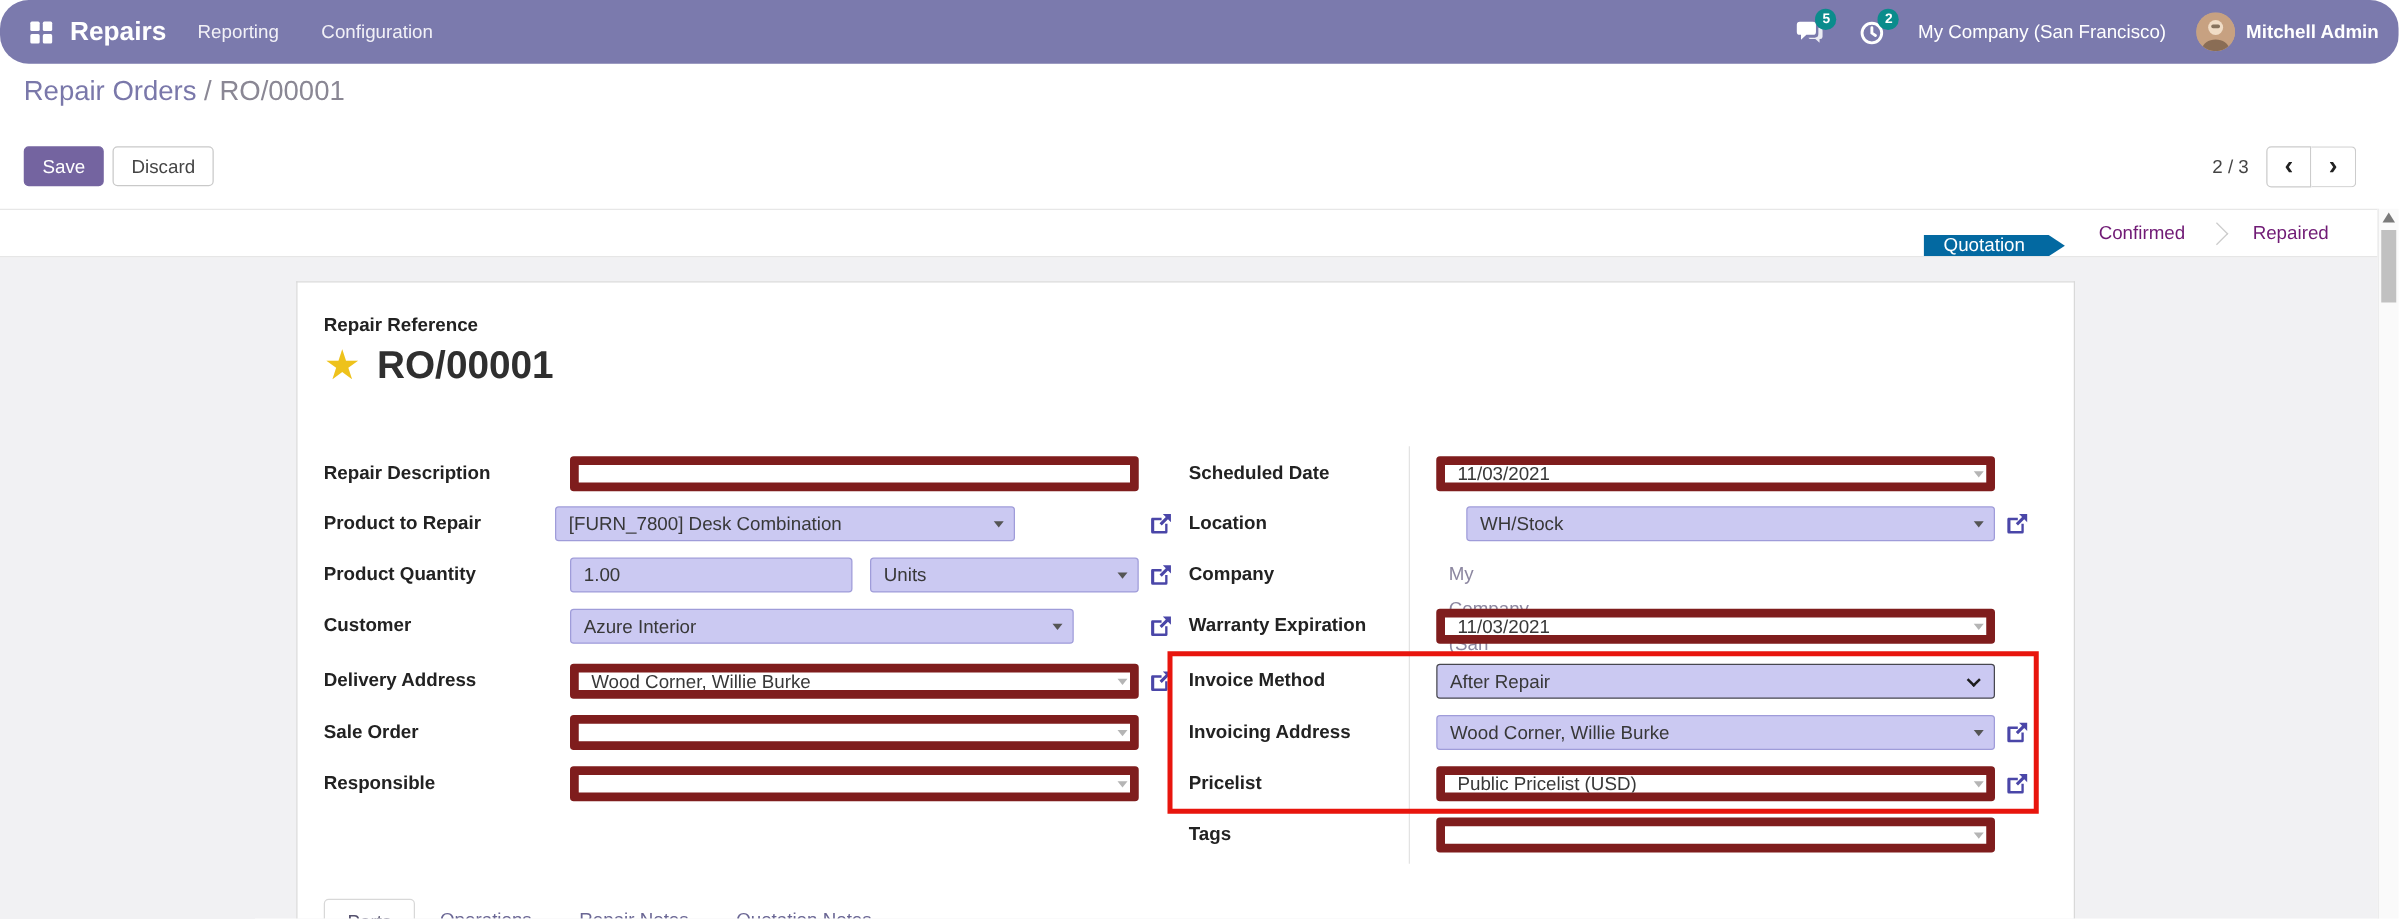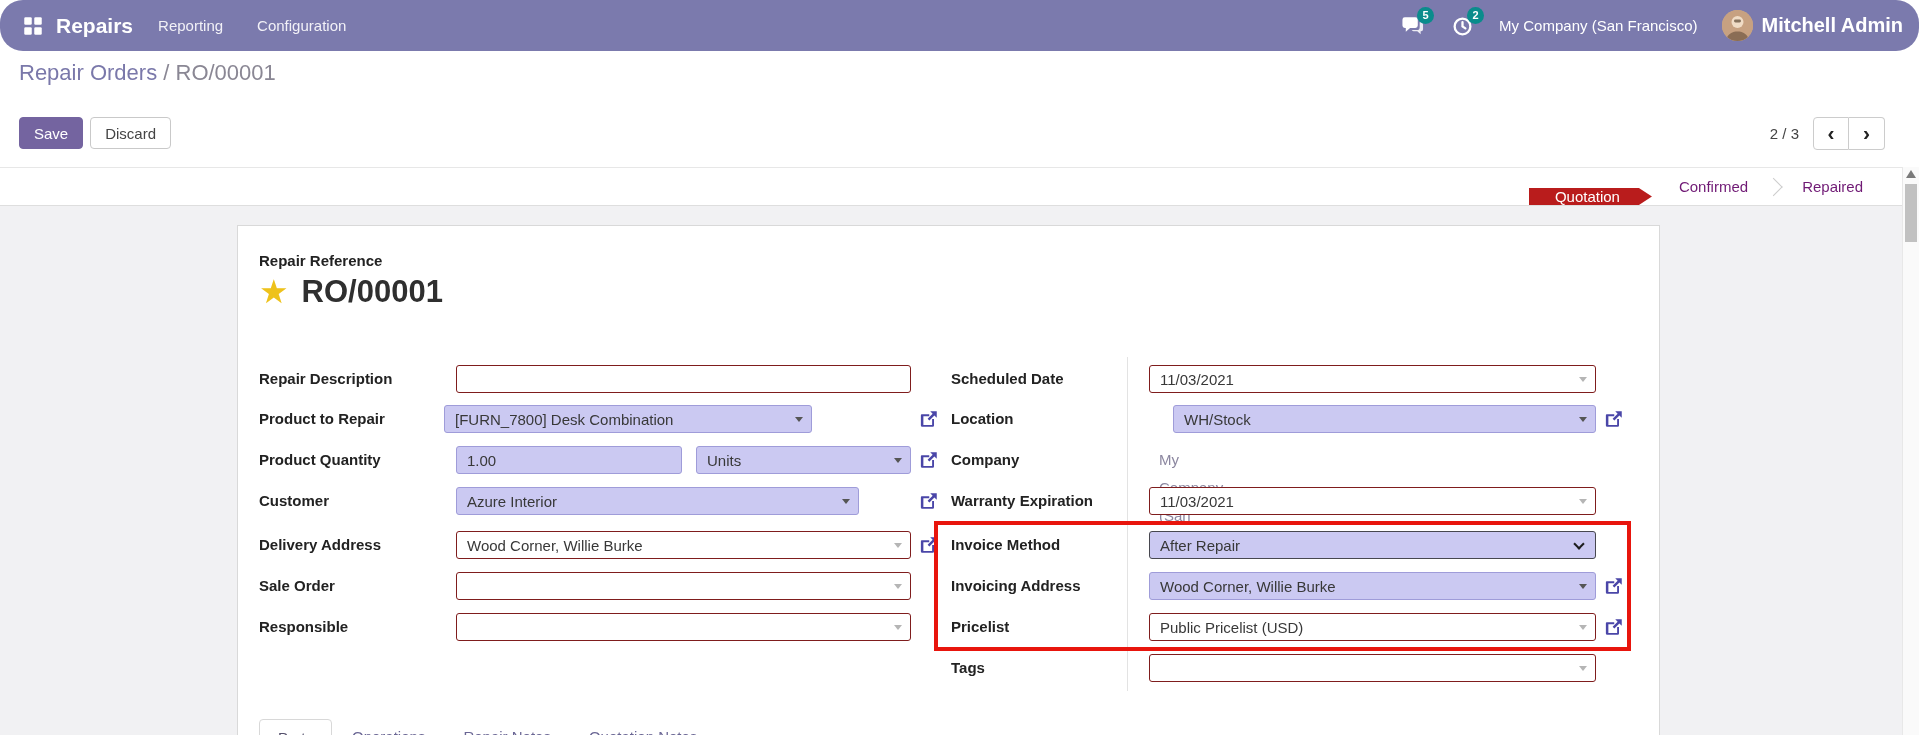--- a/index.html
+++ b/index.html
@@ -19,21 +19,21 @@
   .nav-menu { font-size:15px; padding:0 17px; line-height:51px; cursor:pointer; color:#f2f1f7; }
   .nav-right { margin-left:auto; display:flex; align-items:center; gap:24px; }
   .icon-badge { position:relative; width:26px; height:26px; display:flex; align-items:center; justify-content:center; cursor:pointer; }
   .badge {
     position:absolute; top:-6px; right:-9px; min-width:17px; height:17px; padding:0 4px;
     background:#0a8c8c; border-radius:9px; font-size:11px; line-height:17px; text-align:center; color:#fff; font-weight:700;
   }
   .nav-company { font-size:15px; cursor:pointer; }
   .nav-user { display:flex; align-items:center; gap:9px; cursor:pointer; }
   .avatar { width:31px; height:31px; border-radius:50%; overflow:hidden; background:#caa98a; flex:0 0 auto; }
-  .nav-username { font-size:20px; font-weight:700; }
+  .nav-username { font-size:15px; font-weight:700; }
 
   
   .breadcrumb { position:absolute; left:19px; top:60px; font-size:22px; }
   .breadcrumb .bc-parent { color:#7a78aa; cursor:pointer; }
   .breadcrumb .bc-sep, .breadcrumb .bc-current { color:#8a8794; }
 
   .btn-row { position:absolute; left:19px; top:117px; display:flex; gap:7px; }
   .btn { height:32px; font-size:15px; border-radius:4px; padding:0 14px; cursor:pointer;
          font-family:"Liberation Sans", sans-serif; display:inline-flex; align-items:center; }
   .btn-primary { background:#7464a0; border:1px solid #7464a0; color:#fff; }
@@ -51,21 +51,21 @@
   .statusbar {
     position:absolute; top:167px; left:0; width:1902px; height:39px; background:#fff;
     border-top:1px solid #e7e7e7; border-bottom:1px solid #dedede;
     display:flex; align-items:center; padding-left:19px;
   }
   .status-buttons { display:flex; gap:7px; }
   .status-buttons .btn { height:31px; }
   .pipeline { margin-left:auto; margin-right:12px; display:flex; height:37px; }
   .step { position:relative; display:flex; align-items:center; padding:0 27px; font-size:15px; color:#701a75; cursor:pointer; }
   .step.active {
-    background:#b91c1c; color:#fff; padding:0 32px 0 26px;
+    background:#0369a1; color:#fff; padding:0 32px 0 16px;
     clip-path:polygon(0 0, calc(100% - 13px) 0, 100% 50%, calc(100% - 13px) 100%, 0 100%);
     margin-top:20px;
   }
   .step:not(.active):not(:last-child)::after {
     content:""; position:absolute; right:-5px; top:50%; width:12px; height:12px;
     border-top:1px solid #ccc; border-right:1px solid #ccc;
     transform:translateY(-50%) rotate(45deg);
   }
 
   
@@ -89,21 +89,21 @@
 
   .frow { position:absolute; height:28px; }
   .flabel { position:absolute; font-size:15px; font-weight:700; color:#222; line-height:28px; white-space:nowrap; }
   .fwrap { position:absolute; height:28px; }
   .fwrap input, .fselect {
     width:100%; height:28px; font-size:15px; font-family:"Liberation Sans", sans-serif;
     padding:0 24px 0 10px; border-radius:3px; color:#383838; outline:none;
   }
   .fwrap input.noarrow { padding-right:10px; }
   .filled input, .fselect.filled { background:#cbc9f2; border:1px solid #9f9cd9; }
-  .plain input { background:#fff; border:1px solid #7f1d1d; }
+  .plain input { background:#fff; border:7px solid #7f1d1d; }
   .arr { position:absolute; right:9px; top:12px; width:0; height:0;
          border-left:4px solid transparent; border-right:4px solid transparent; }
   .arr.dark  { border-top:5px solid #555; }
   .arr.light { border-top:5px solid #b5b5b5; }
   .fselect { display:flex; align-items:center; border:1px solid #47474f !important; position:relative; cursor:pointer; }
   .chev { position:absolute; right:12px; top:8px; width:8px; height:8px;
           border-right:2px solid #1c1c1c; border-bottom:2px solid #1c1c1c; transform:rotate(45deg); }
   .extlink { position:absolute; width:20px; height:20px; top:4px; cursor:pointer; }
   .readonly-val { position:absolute; font-size:15px; color:#8c87a0; line-height:28px; }
 

